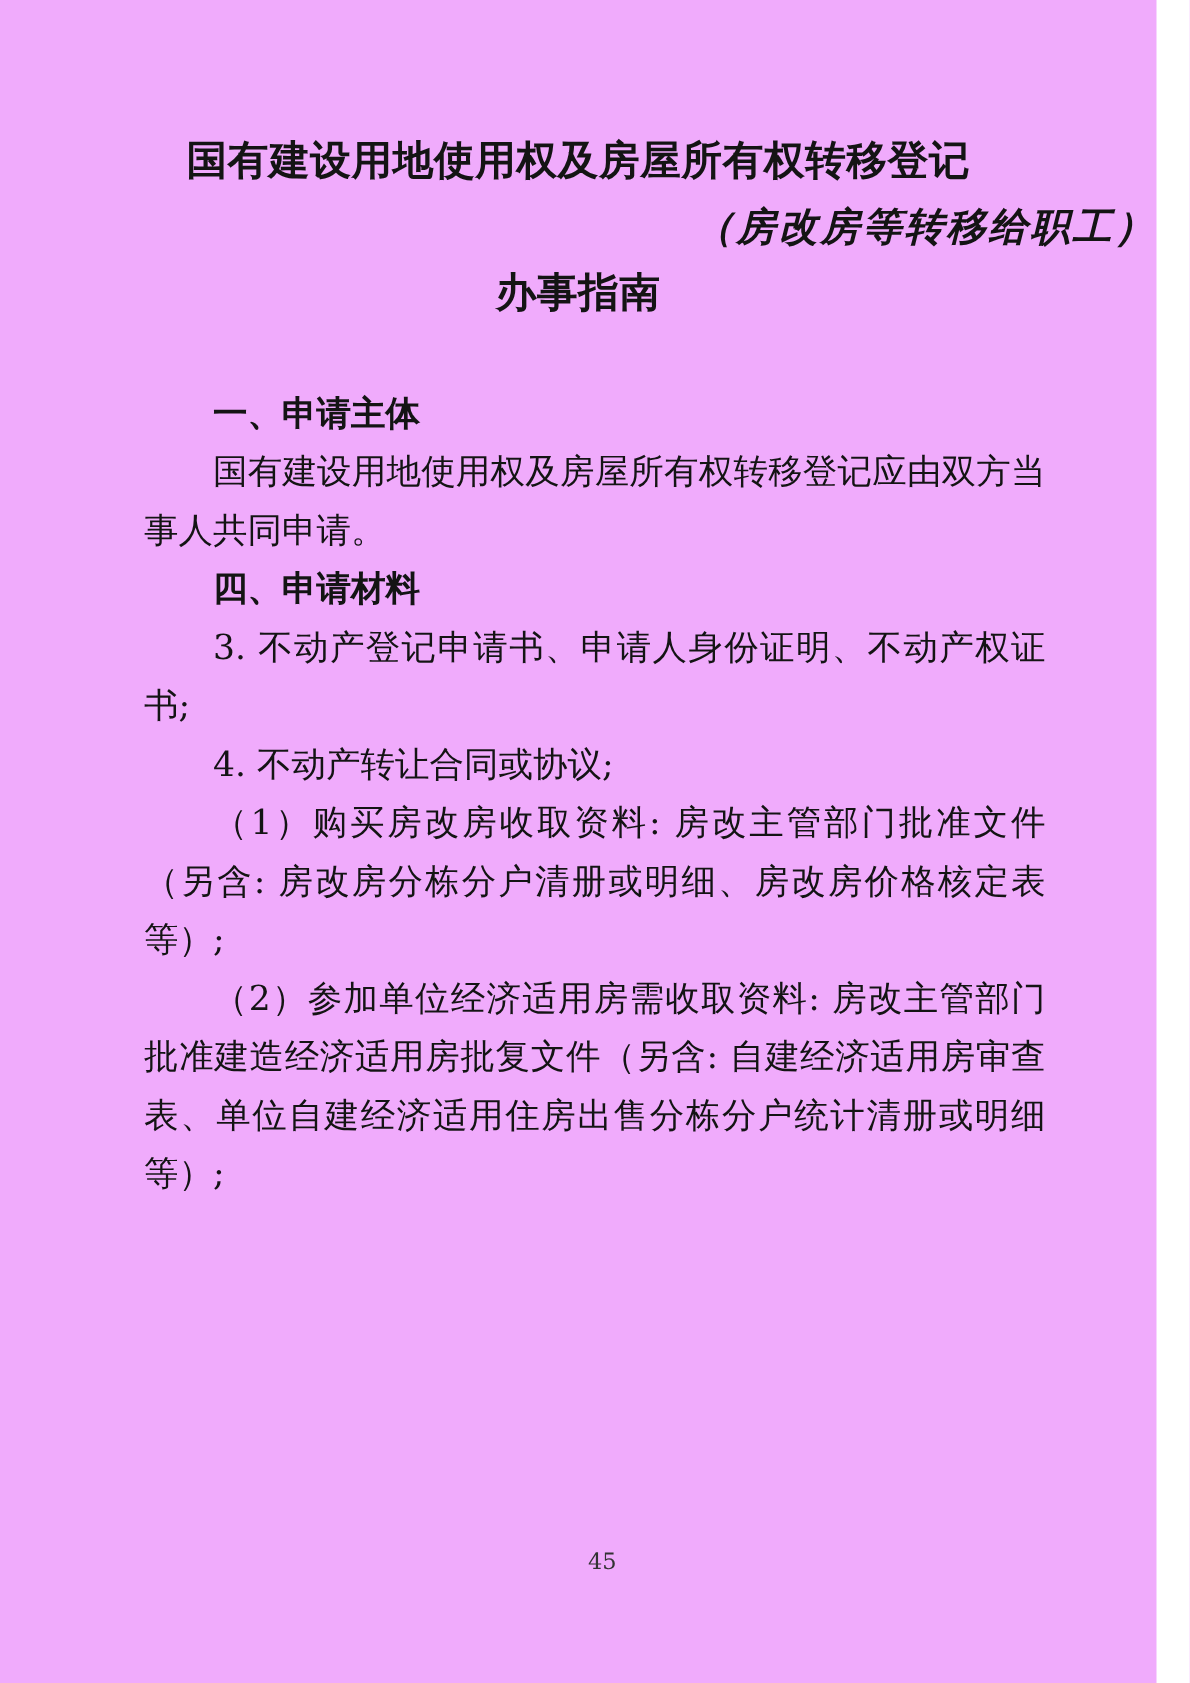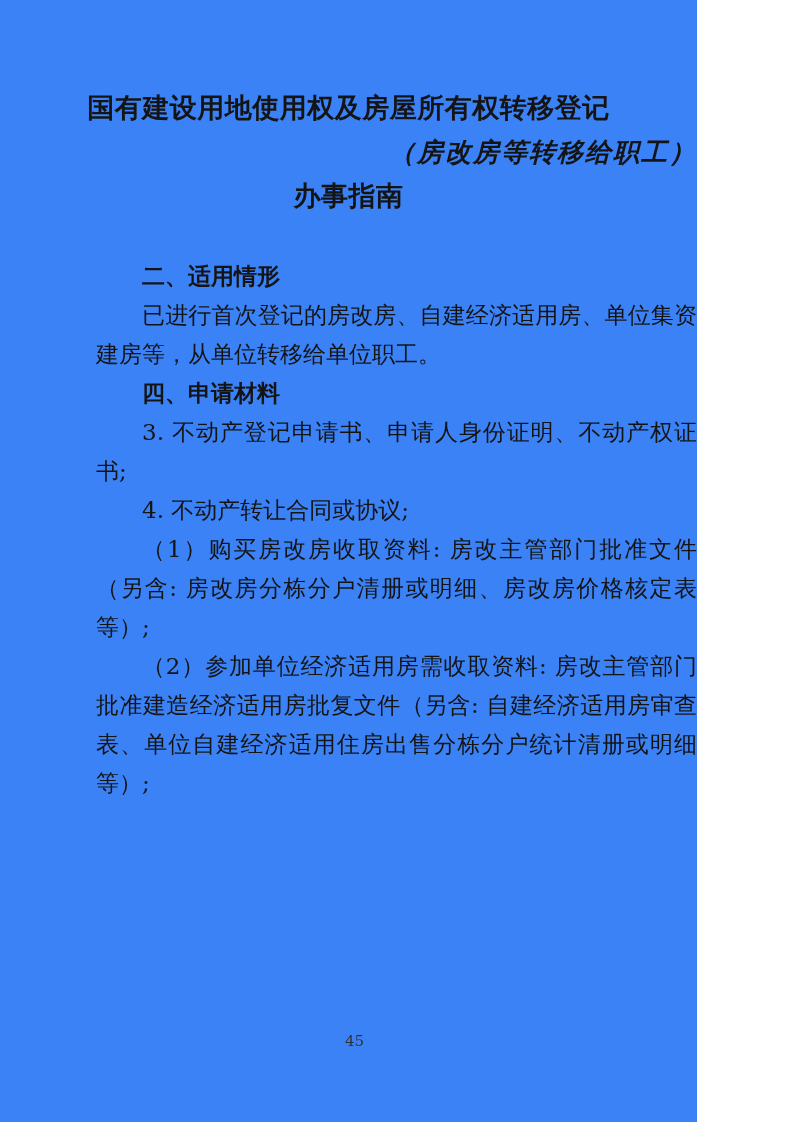--- a/index.html
+++ b/index.html
@@ -2,23 +2,23 @@
 <html><head>
 <meta charset="utf-8">
 <style>
   html, body {
     margin: 0;
     padding: 0;
     background: #ffffff;
   }
   .page {
     position: relative;
-    width: 697px;
+    width: 771px;
     height: 1122px;
-    background: #3b82f6;
+    background: #f0abfc;
     color: #141414;
     overflow: hidden;
     box-sizing: border-box;
   }
   
   .title-block {
     padding-top: 86px;
     text-align: center;
   }
   .title-main {
@@ -58,21 +58,21 @@
     text-align: left;
   }
   .para {
     margin: 0;
     text-indent: 2em;
   }
   
   .page-footer {
     position: absolute;
     top: 1032px;
-    left: 6px;
+    left: 16px;
     width: 100%;
     text-align: center;
   }
   .page-number {
     font-family: "DejaVu Serif", "Liberation Serif", serif;
     font-size: 15px;
     color: #333333;
   }
 </style>
 </head>
@@ -81,25 +81,25 @@
 <div class="page">
 
   <header class="title-block">
     <div class="title-main">国有建设用地使用权及房屋所有权转移登记</div>
     <div class="title-sub">（房改房等转移给职工）</div>
     <div class="title-main">办事指南</div>
   </header>
 
   <main class="content">
 
+    <section>
+      <h2 class="section-heading">一、申请主体</h2>
+      <p class="para">国有建设用地使用权及房屋所有权转移登记应由双方当事人共同申请。</p>
+    </section>
 
-    <section>
-      <h2 class="section-heading">二、适用情形</h2>
-      <p class="para">已进行首次登记的房改房、自建经济适用房、单位集资建房等，从单位转移给单位职工。</p>
-    </section>
 
 
     <section>
       <h2 class="section-heading">四、申请材料</h2>
       <p class="para">3. 不动产登记申请书、申请人身份证明、不动产权证书;</p>
       <p class="para">4. 不动产转让合同或协议;</p>
       <p class="para">（1）购买房改房收取资料: 房改主管部门批准文件（另含: 房改房分栋分户清册或明细、房改房价格核定表等）;</p>
       <p class="para">（2）参加单位经济适用房需收取资料: 房改主管部门批准建造经济适用房批复文件（另含: 自建经济适用房审查表、单位自建经济适用住房出售分栋分户统计清册或明细等）;</p>
     </section>
 

